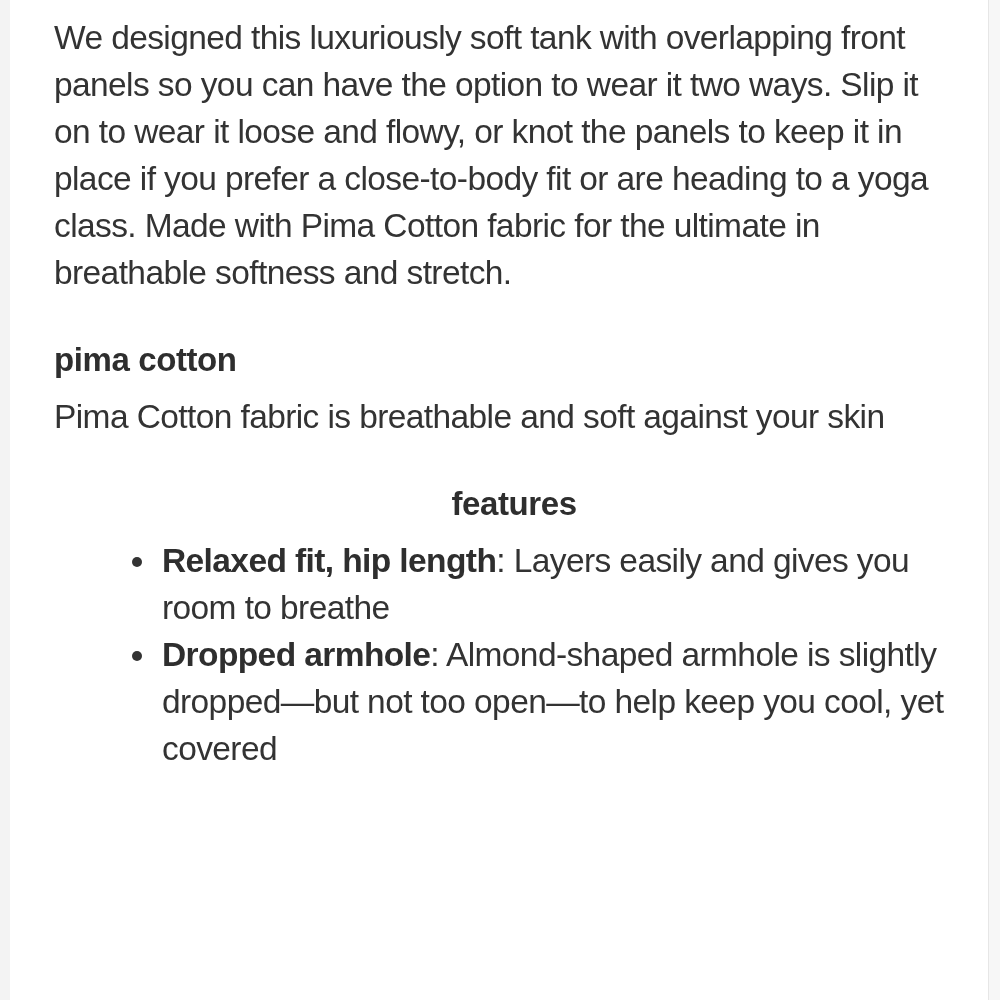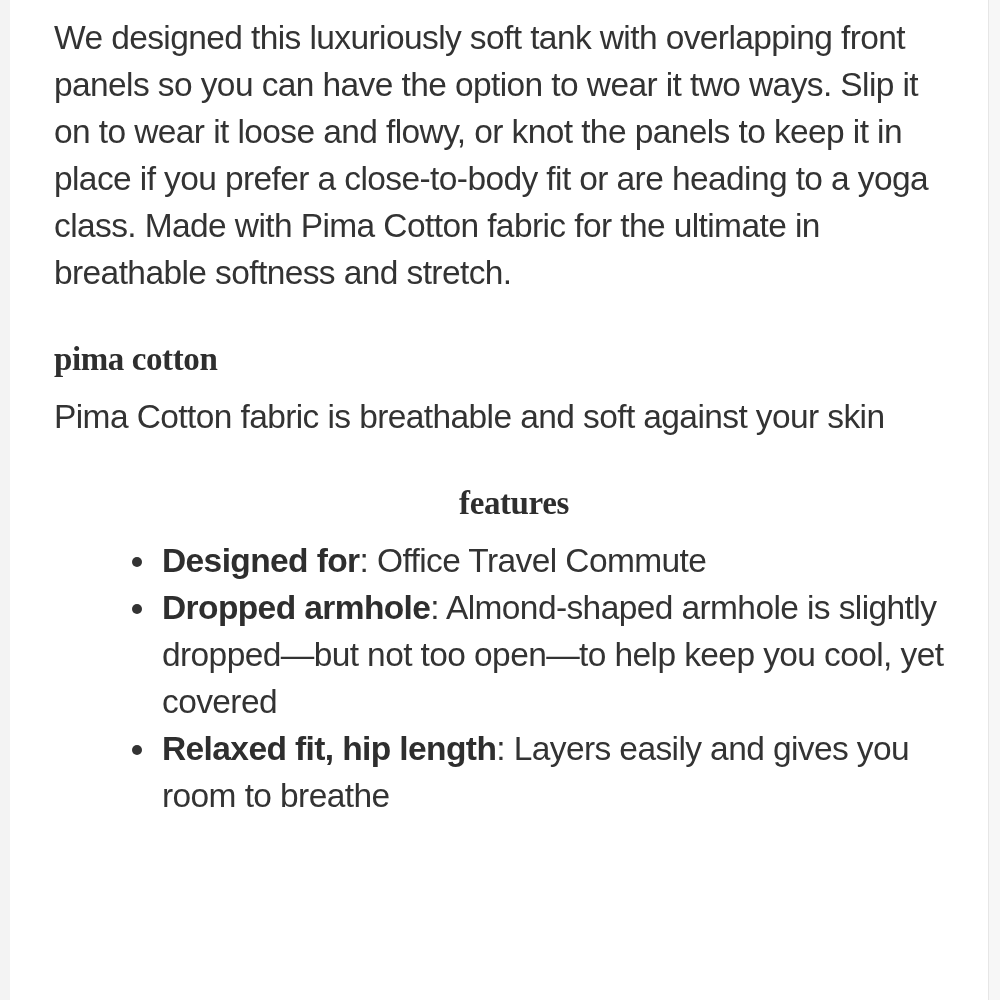--- a/index.html
+++ b/index.html
@@ -20,21 +20,20 @@
   }
   .content {
     position: absolute; left: 54px; top: 14px; width: 920px;
     font-size: 33.5px; line-height: 47px;
     letter-spacing: -0.6px;
   }
   .intro { margin: 0; width: 905px; }
   h3 {
     margin: 0; font-size: 33px; font-weight: bold; color: #2e2e2e;
     letter-spacing: -0.4px;
-    font-family: Liberation Serif, serif;
   }
   .pima-title { margin-top: 40px; }
   .pima-text { margin: 10px 0 0 0; width: 870px; }
   .features-title { margin-top: 40px; text-align: center; }
   ul.features {
     list-style: none; margin: 10px 0 0 0; padding: 0 0 0 108px; width: 800px;
   }
   ul.features li { position: relative; }
   ul.features li::before {
     content: ""; position: absolute; left: -30px; top: 20px;
@@ -51,22 +50,19 @@
 
 <div class="content">
   <p class="intro">We designed this luxuriously soft tank with overlapping front panels so you can have the option to wear it two ways. Slip it on to wear it loose and flowy, or knot the panels to keep it in place if you prefer a close-to-body fit or are heading to a yoga class. Made with Pima Cotton fabric for the ultimate in breathable softness and stretch.</p>
 
   <h3 class="pima-title">pima cotton</h3>
   <p class="pima-text">Pima Cotton fabric is breathable and soft against your skin</p>
 
   <h3 class="features-title">features</h3>
   <ul class="features">
     <li>
-      <span class="feat-label">Designed for</span><span>: </span><span>Office Travel Commute</span>
+      <span class="feat-label">Relaxed fit, hip length</span><span>: </span><span>Layers easily and gives you room to breathe</span>
     </li>
     <li>
       <span class="feat-label">Dropped armhole</span><span>: </span><span>Almond-shaped armhole is slightly dropped—but not too open—to help keep you cool, yet covered</span>
-    </li>
-    <li>
-      <span class="feat-label">Relaxed fit, hip length</span><span>: </span><span>Layers easily and gives you room to breathe</span>
     </li>
   </ul>
 </div>
 
 </body></html>

